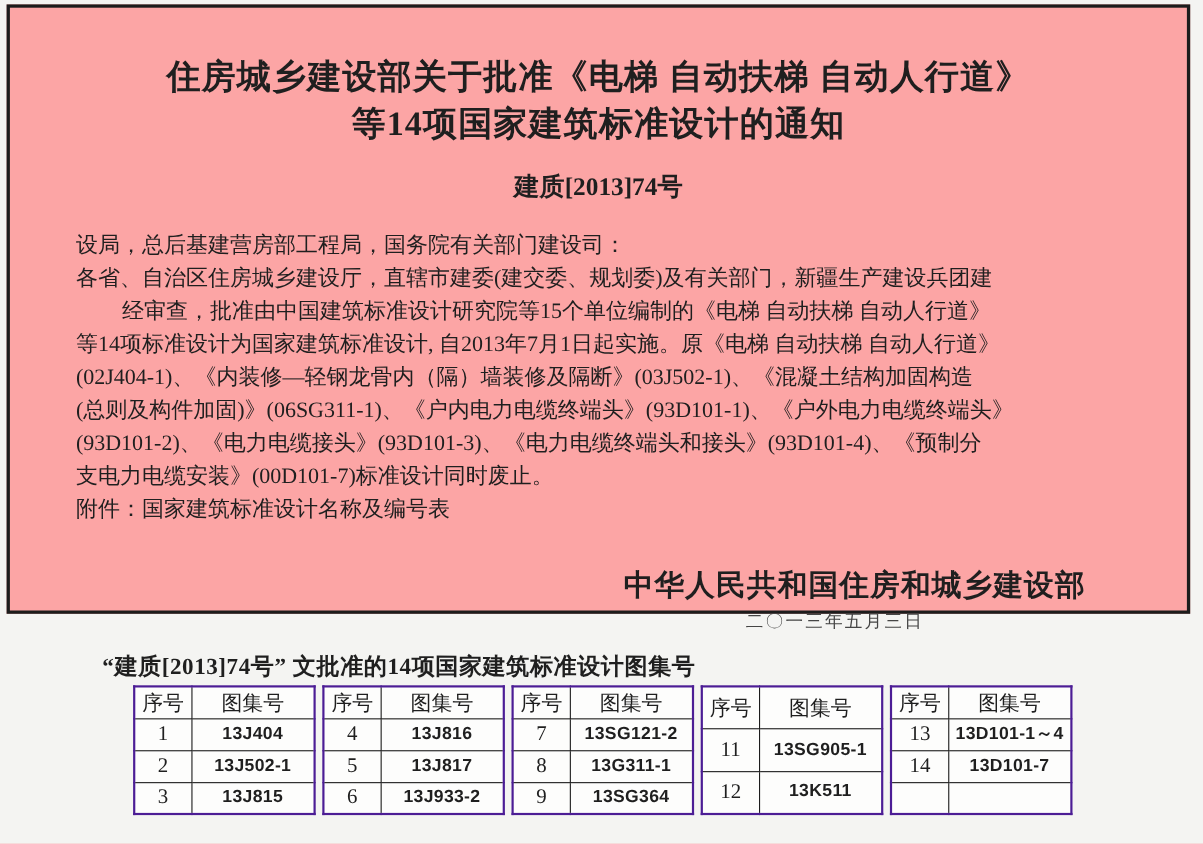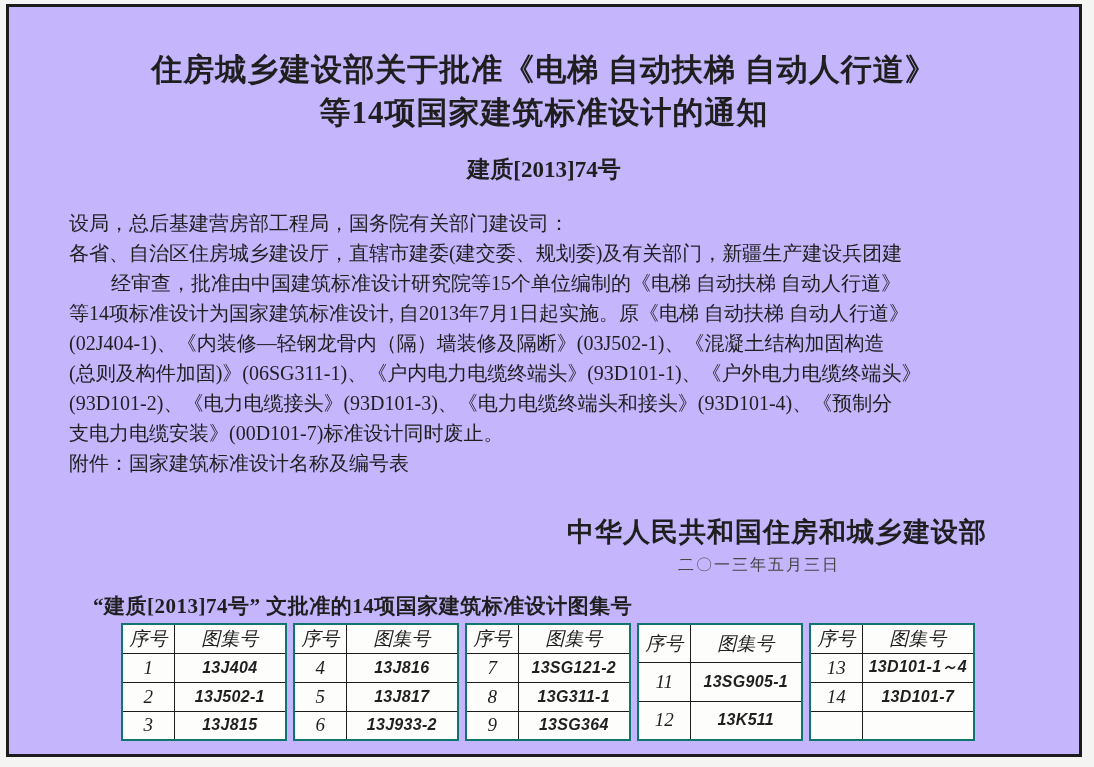--- a/index.html
+++ b/index.html
@@ -7,23 +7,23 @@
   body {
     background:#f4f4f2;
     font-family:"Liberation Serif","DejaVu Serif",serif;
     color:#1f1f1f;
     position:relative;
     overflow:hidden;
   }
   .page-frame {
     position:absolute;
     left:6px; top:4px;
-    width:1076px; height:753px;
+    width:1076px; height:554px;
     border:3px solid #1c1c1c;
-    background:#c4b5fd;
+    background:#fca5a5;
   }
   .title1 {
     position:absolute; top:42px; left:0; width:100%;
     text-align:center;
     font-size:31px; font-weight:bold;
     letter-spacing:1px;
   }
   .title2 {
     position:absolute; top:85px; left:0; width:100%;
     text-align:center;
@@ -62,23 +62,22 @@
     font-size:21px; font-weight:bold;
     letter-spacing:0.5px;
   }
   .tables-row {
     position:absolute; left:112px; top:616px;
     display:flex;
     gap:6px;
   }
   table.atlas {
     border-collapse:collapse;
-    border:2px solid #0f766e;
+    border:2px solid #4c1d95;
     background:#fdfdfc;
-    font-style:italic;
   }
   table.atlas th, table.atlas td {
     border:1px solid #1c1c1c;
     height:29px;
     text-align:center;
     vertical-align:middle;
     padding:0 2px;
   }
   table.atlas th {
     font-weight:normal;

